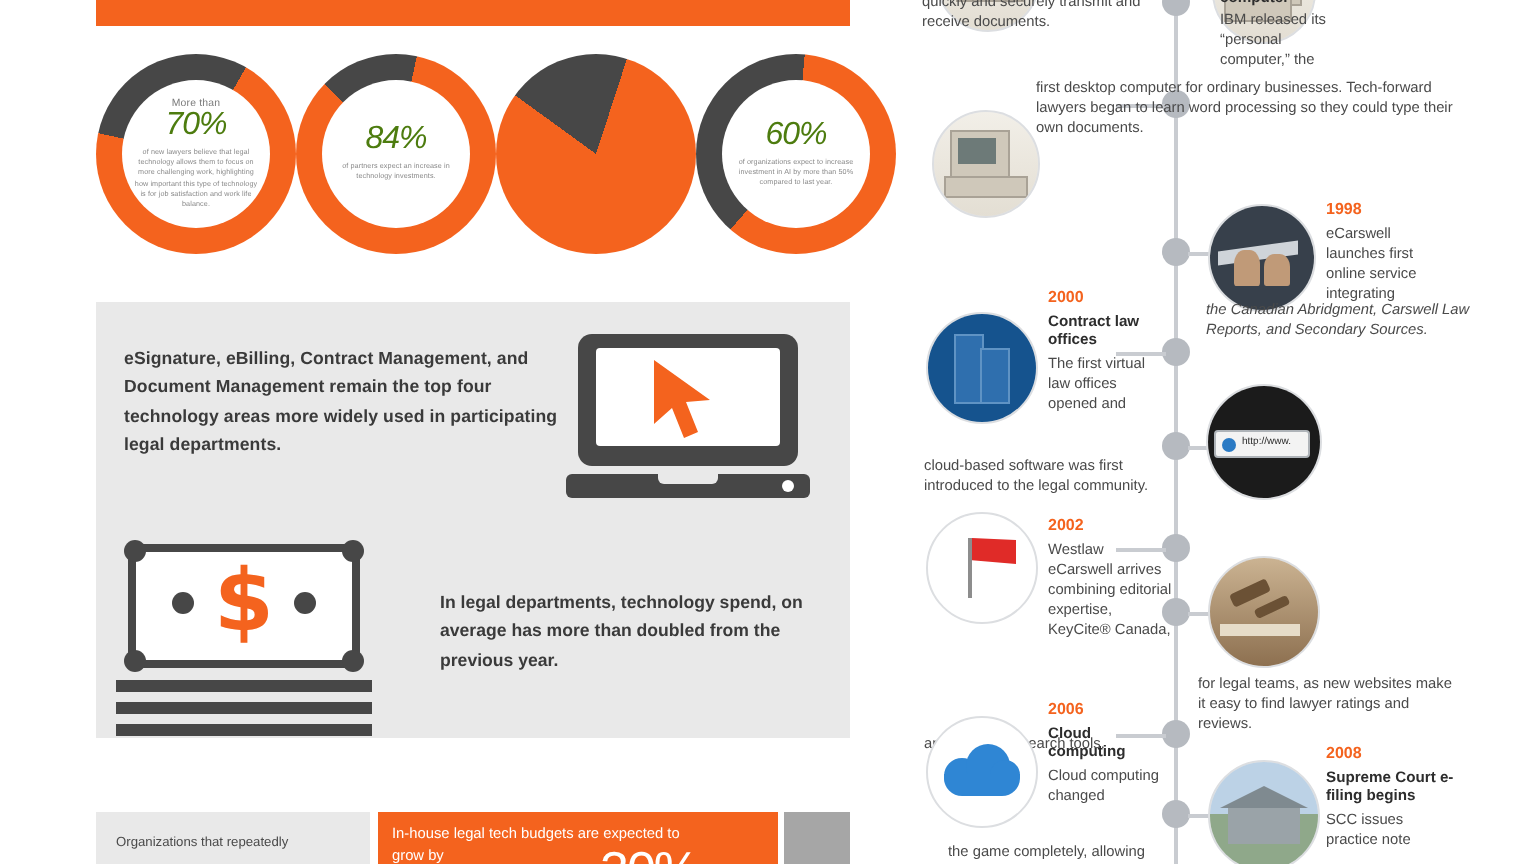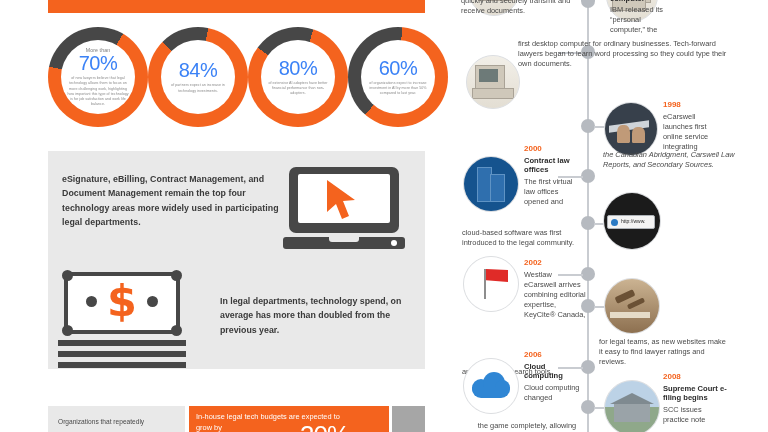--- a/index.html
+++ b/index.html
@@ -19,21 +19,21 @@
 
   
   .donut-row{position:absolute;left:48px;top:27px;width:400px;height:112px;}
   .donut{position:absolute;top:0;width:100px;height:100px;}
   .donut .ring{position:absolute;inset:0;border-radius:50%;}
   .donut .hole{position:absolute;left:13px;top:13px;right:13px;bottom:13px;
     background:#fff;border-radius:50%;
     display:flex;flex-direction:column;align-items:center;justify-content:center;
     text-align:center;padding:0 5px;box-sizing:border-box;}
   .d-pre{font-size:5.2px;color:#7b7b7b;line-height:1.25;margin-bottom:0px;letter-spacing:.1px;}
-  .d-num{font-size:20px;color:#3b82f6;font-weight:400;line-height:1.05;letter-spacing:-.5px;}
+  .d-num{font-size:16px;color:#4d7c0f;font-weight:400;line-height:1.05;letter-spacing:-.5px;font-style:italic;}
   .d-sub{font-size:3.6px;color:#8a8a8a;line-height:1.45;margin-top:2px;letter-spacing:.05px;}
 
   
   .grey-panel{position:absolute;left:48px;top:151px;width:377px;height:218px;background:#e9e9e9;}
 
   .panel-text{position:absolute;left:62px;top:172px;width:220px;
     font-size:8.8px;font-weight:bold;line-height:1.62;color:#3a3a3a;letter-spacing:.05px;}
 
   
   .laptop{position:absolute;left:283px;top:167px;width:122px;height:84px;}
@@ -139,25 +139,20 @@
         <div class="ring" style="background:conic-gradient(from 12deg,#f4631e 0turn 0.84turn,#474747 0.84turn 1turn);"></div>
         <div class="hole">
           <div class="d-pre"></div>
           <div class="d-num">84%</div>
           <div class="d-sub">of partners expect an increase in technology investments.</div>
         </div>
       </div>
 
       <div class="donut" style="left:200px;">
         <div class="ring" style="background:conic-gradient(from 18deg,#f4631e 0turn 0.80turn,#474747 0.80turn 1turn);"></div>
-        <div class="hole">
-          <div class="d-pre"></div>
-          <div class="d-num">80%</div>
-          <div class="d-sub">of extensive AI adopters have better financial performance than non-adopters.</div>
-        </div>
       </div>
 
       <div class="donut" style="left:300px;">
         <div class="ring" style="background:conic-gradient(from 5deg,#f4631e 0turn 0.60turn,#474747 0.60turn 1turn);"></div>
         <div class="hole">
           <div class="d-pre"></div>
           <div class="d-num">60%</div>
           <div class="d-sub">of organizations expect to increase investment in AI by more than 50% compared to last year.</div>
         </div>
       </div>
@@ -337,21 +332,21 @@
         <div class="cl" style="left:19px;top:13px;width:22px;height:22px;"></div>
         <div class="cl" style="left:31px;top:21px;width:15px;height:15px;"></div>
         <div class="cl-base" style="left:8px;top:28px;width:38px;height:11px;border-radius:0 0 9px 9px;"></div>
       </div>
     </div>
     <div class="tl-entry" style="left:66px;top:350px;width:56px;">
       <div class="tl-year">2006</div>
       <div class="tl-title">Cloud computing</div>
       <div class="tl-body">Cloud computing changed</div>
     </div>
-    <div class="tl-entry" style="left:4px;top:419px;width:130px;text-align:center;">
+    <div class="tl-entry" style="left:16px;top:419px;width:130px;">
       <div class="tl-body">the game completely, allowing</div>
     </div>
 
     <div class="tl-circ" style="left:146px;top:380px;width:54px;height:54px;">
       <div class="scc-art">
         <div class="scc-roof" style="left:5px;top:12px;"></div>
         <div class="scc-b" style="left:9px;top:23px;width:36px;height:18px;"></div>
       </div>
     </div>
     <div class="tl-entry" style="left:205px;top:372px;width:66px;">

